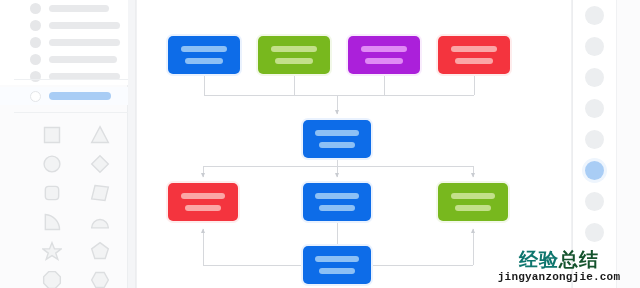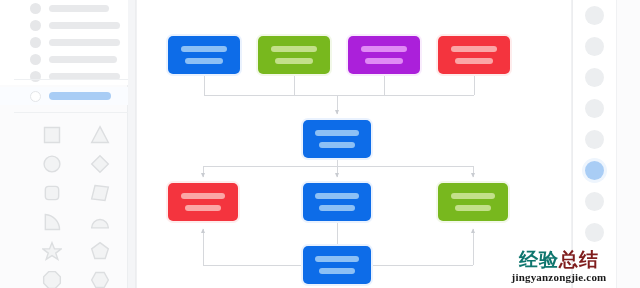--- a/index.html
+++ b/index.html
@@ -141,23 +141,23 @@
     position:absolute;left:478px;top:250px;width:162px;
     text-align:center;line-height:1;
     z-index:40;
   }
   #wm-cn{
     font-family:"DejaVu Sans","Liberation Sans",sans-serif;
     font-size:19px;font-weight:bold;letter-spacing:1px;
     white-space:nowrap;
   }
   #wm-cn .dark{color:#0f766e;}
-  #wm-cn .red{color:#7f1d1d;}
+  #wm-cn .red{color:#14532d;}
   #wm-en{
-    font-family:Liberation Serif, serif;
+    font-family:Liberation Mono, monospace;
     font-size:11px;font-weight:bold;color:#1a1a1a;
     margin-top:3px;letter-spacing:0.2px;white-space:nowrap;
   }
 </style>
 </head>
 <body>
 
 <div id="app">
 
   <div id="left-sidebar">

